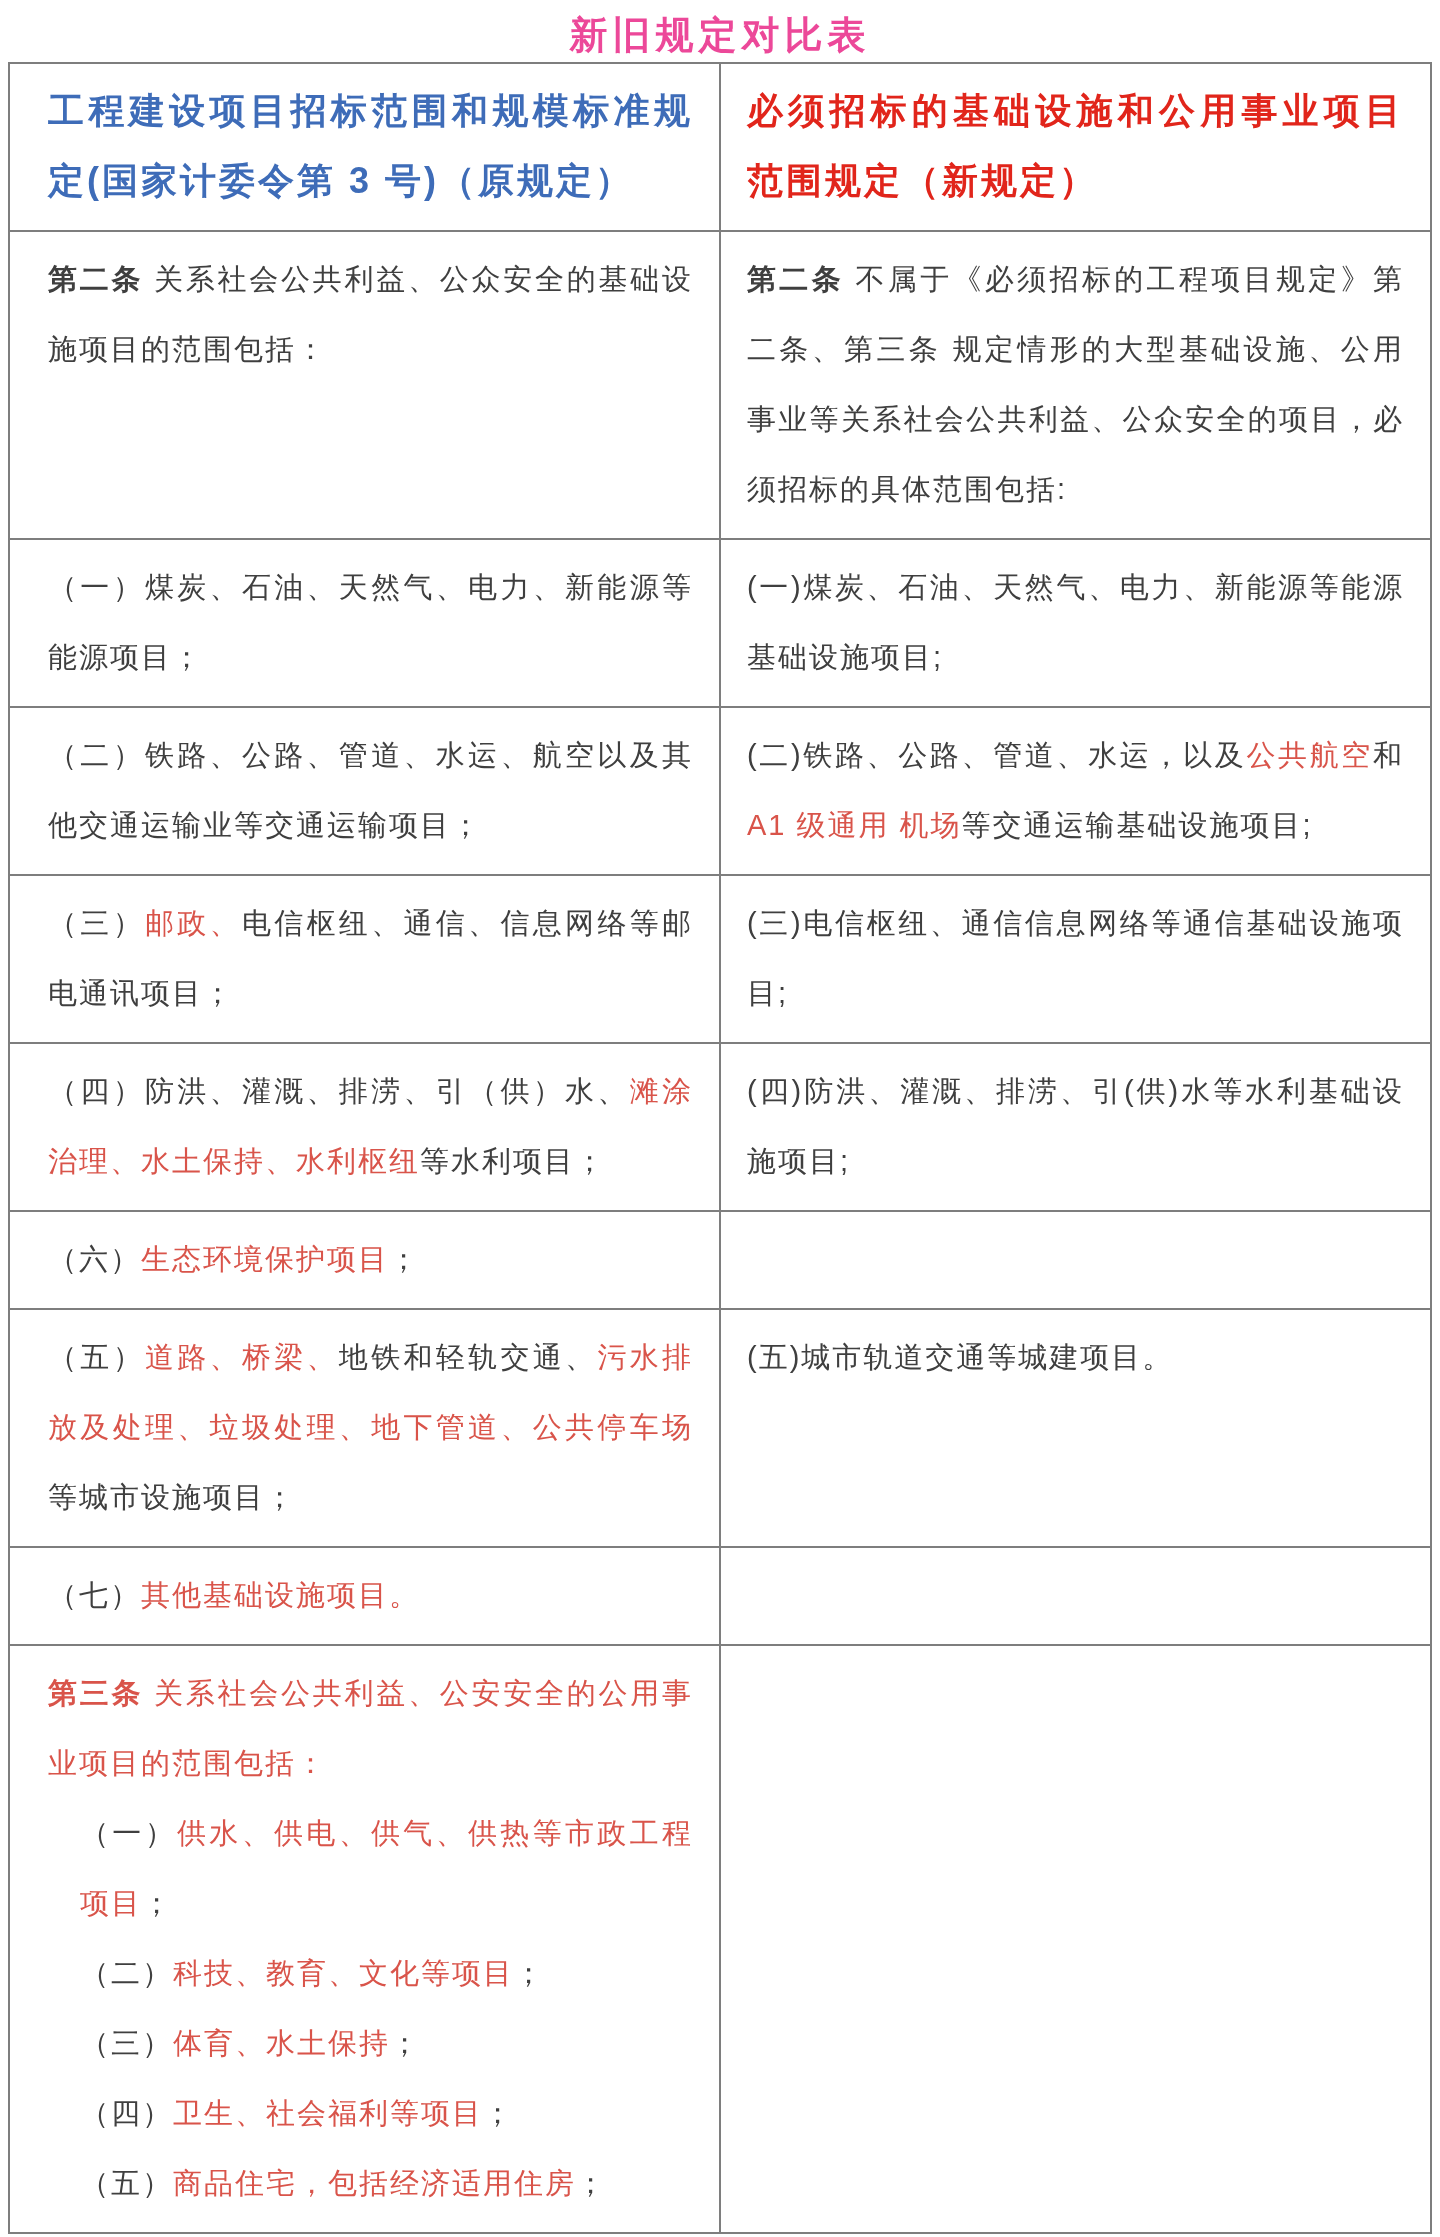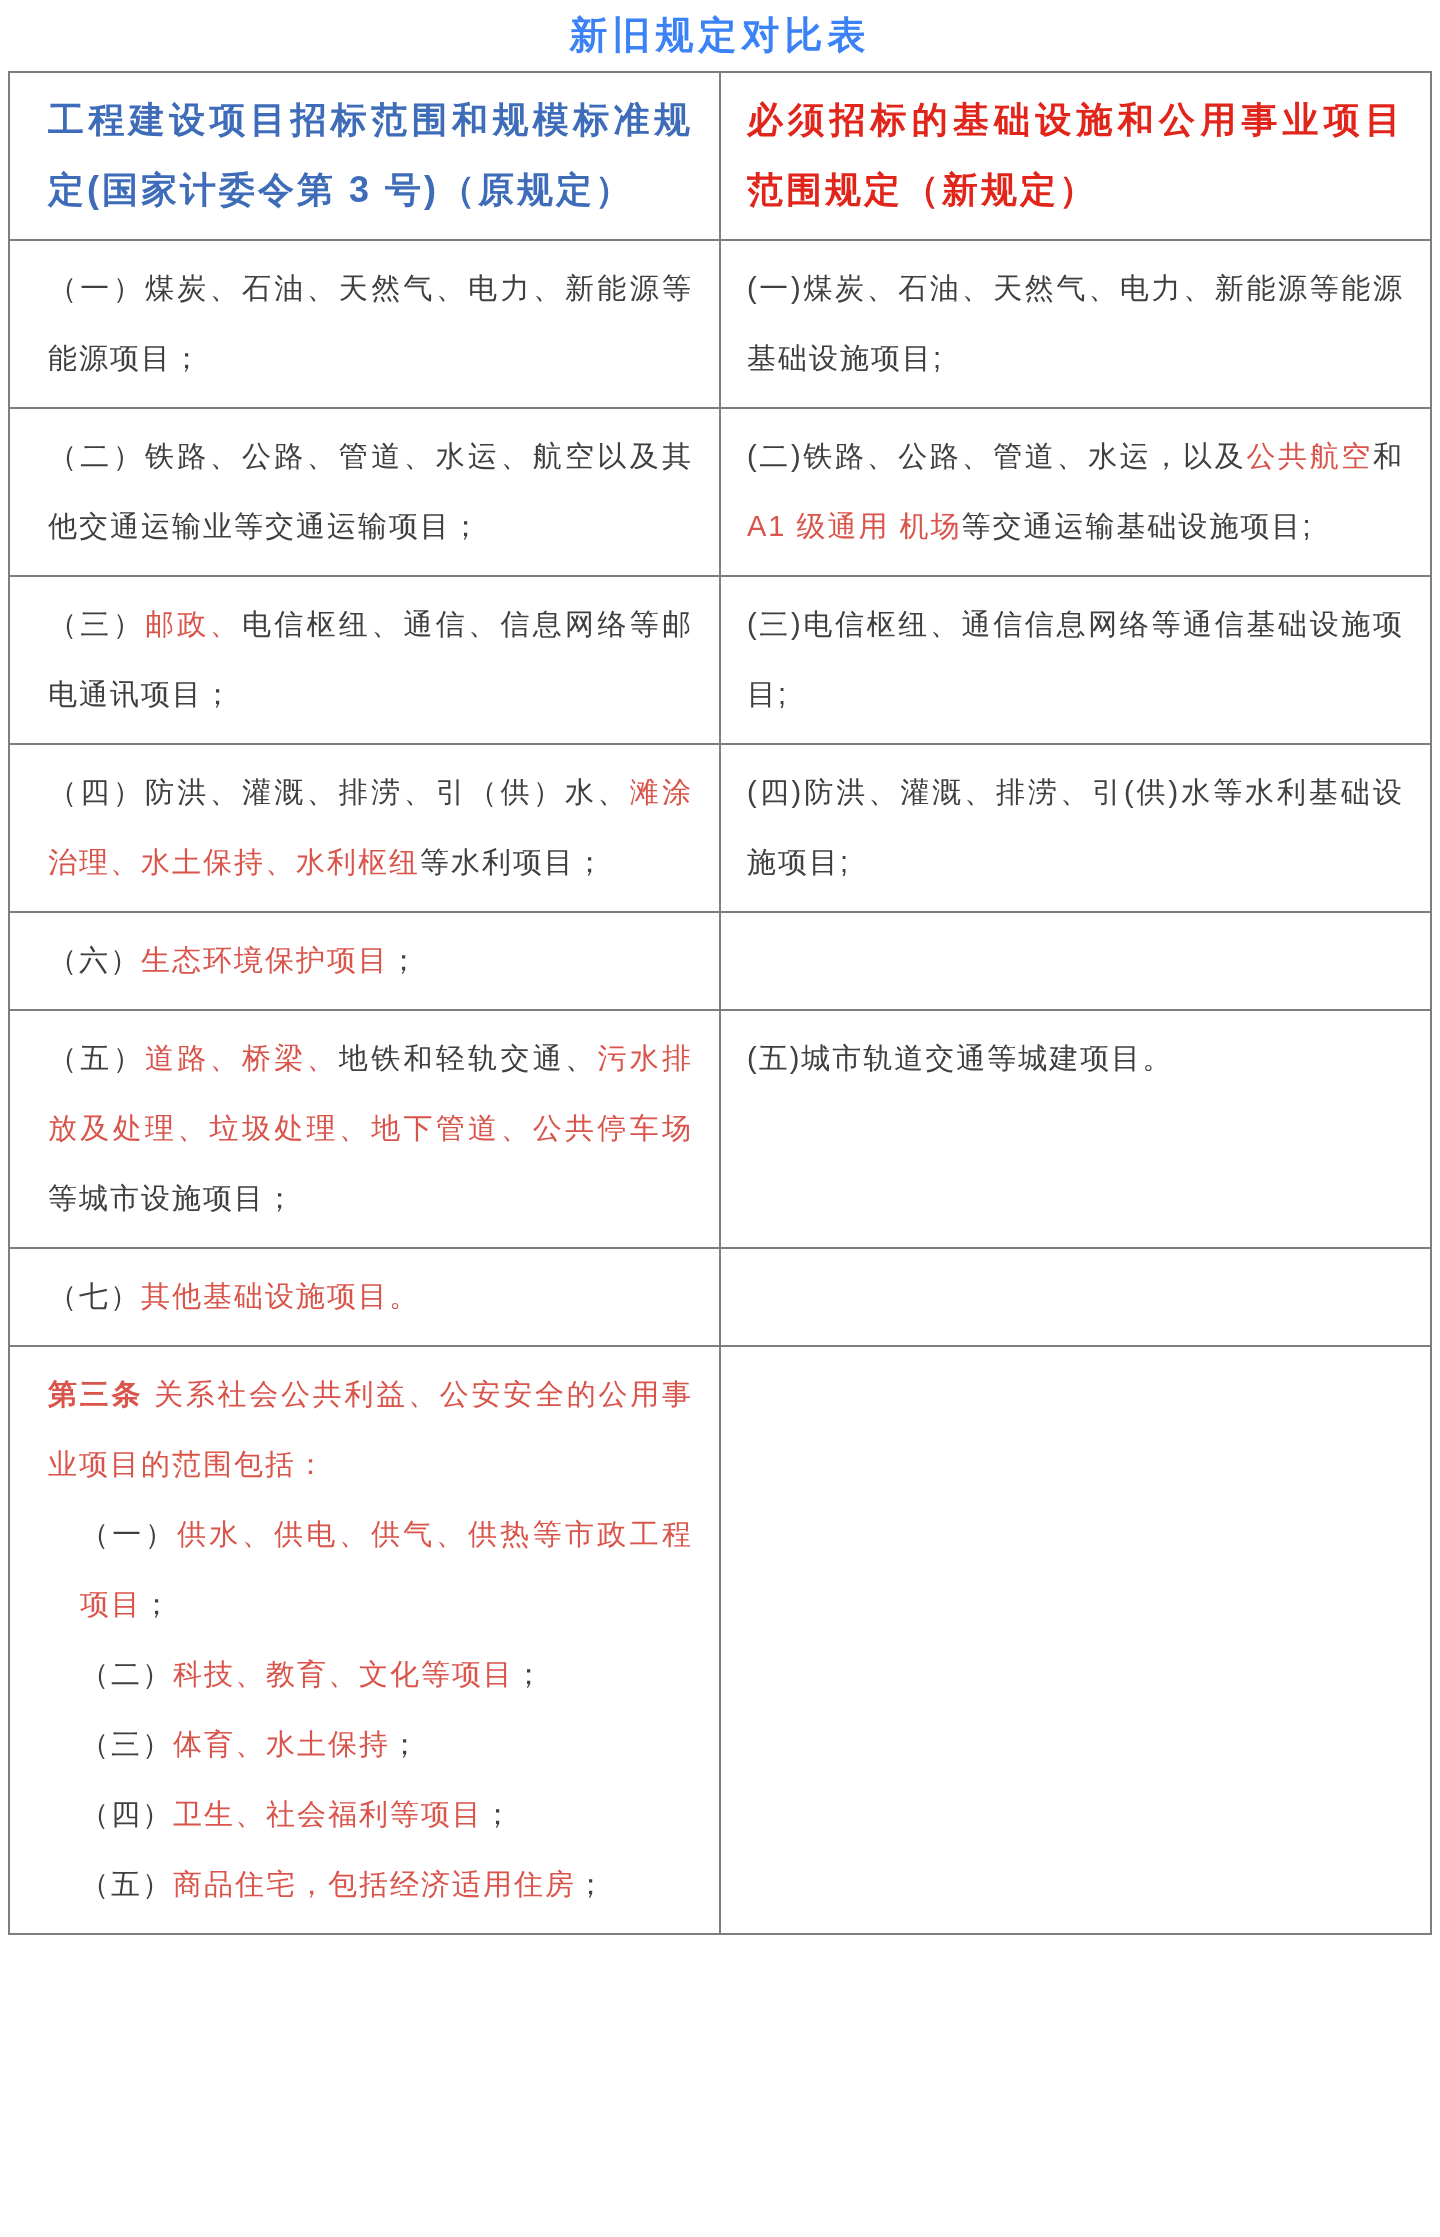--- a/index.html
+++ b/index.html
@@ -12,23 +12,23 @@
   }
   .page {
     width: 1440px;
     min-height: 2237px;
     padding: 6px 8px 20px 8px;
   }
   .title {
     text-align: center;
     font-size: 38px;
     font-weight: bold;
-    color: #3b82f6;
+    color: #ec4899;
     letter-spacing: 5px;
-    padding: 4px 0 10px 0;
+    padding: 4px 0 1px 0;
   }
   .table {
     display: table;
     width: 1424px;
     border-collapse: collapse;
     table-layout: fixed;
   }
   .tr { display: table-row; }
   .td {
     display: table-cell;
@@ -55,20 +55,28 @@
 
 <div class="page">
   <div class="title">新旧规定对比表</div>
 
   <div class="table">
     <div class="tr">
       <div class="td th old">工程建设项目招标范围和规模标准规定(国家计委令第 3 号)（原规定）</div>
       <div class="td th new">必须招标的基础设施和公用事业项目范围规定（新规定）</div>
     </div>
 
+  <div class="tr">
+        <div class="td old">
+          <p><span class="b">第二条</span><span> 关系社会公共利益、公众安全的基础设施项目的范围包括：</span></p>
+        </div>
+        <div class="td new">
+          <p><span class="b">第二条</span><span> 不属于《必须招标的工程项目规定》第二条、第三条 规定情形的大型基础设施、公用事业等关系社会公共利益、公众安全的项目，必须招标的具体范围包括:</span></p>
+        </div>
+      </div>
       <div class="tr">
         <div class="td old">
           <p><span>（一）煤炭、石油、天然气、电力、新能源等能源项目；</span></p>
         </div>
         <div class="td new">
           <p><span>(一)煤炭、石油、天然气、电力、新能源等能源基础设施项目;</span></p>
         </div>
       </div>
       <div class="tr">
         <div class="td old">

